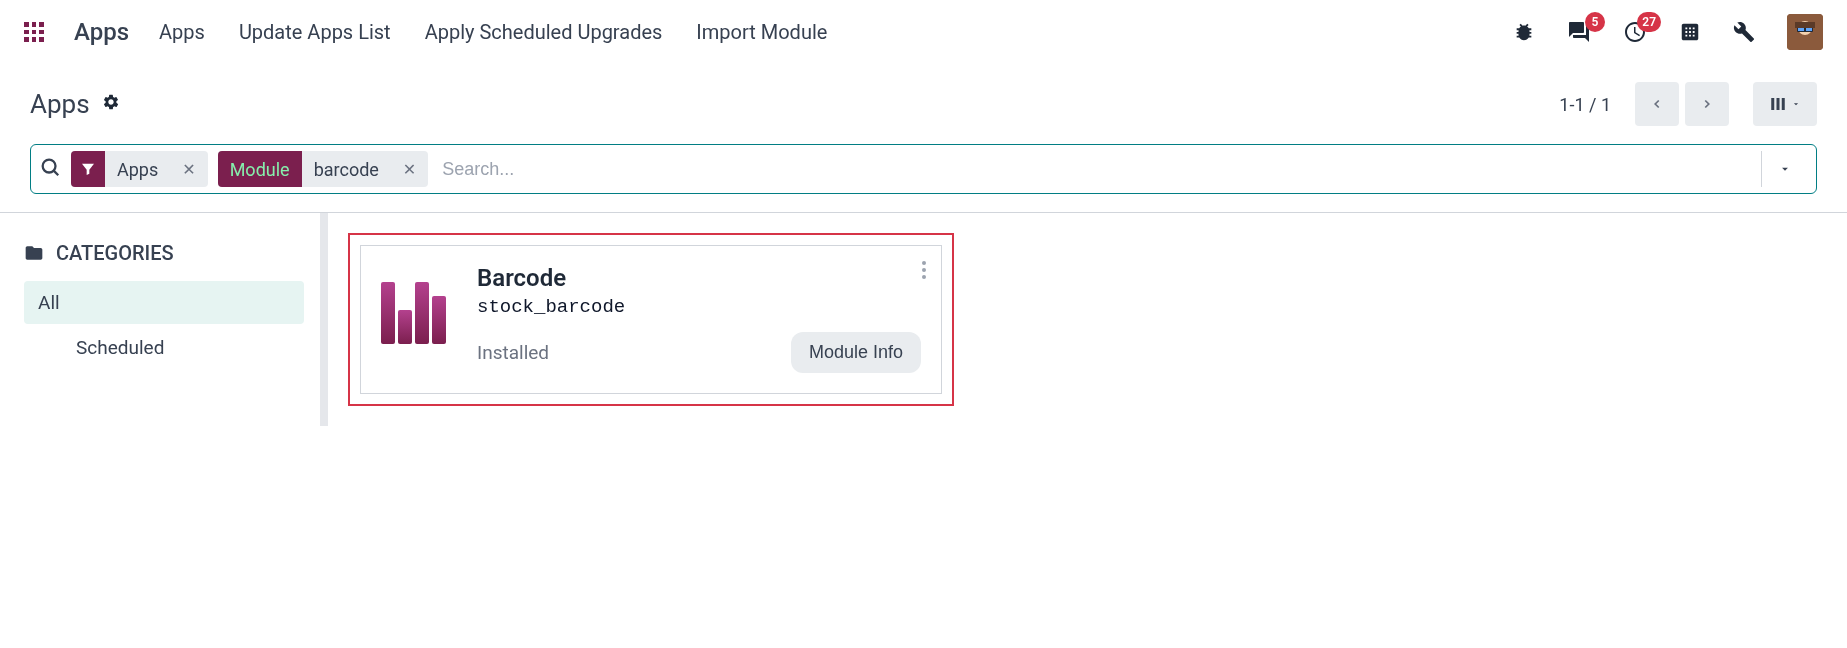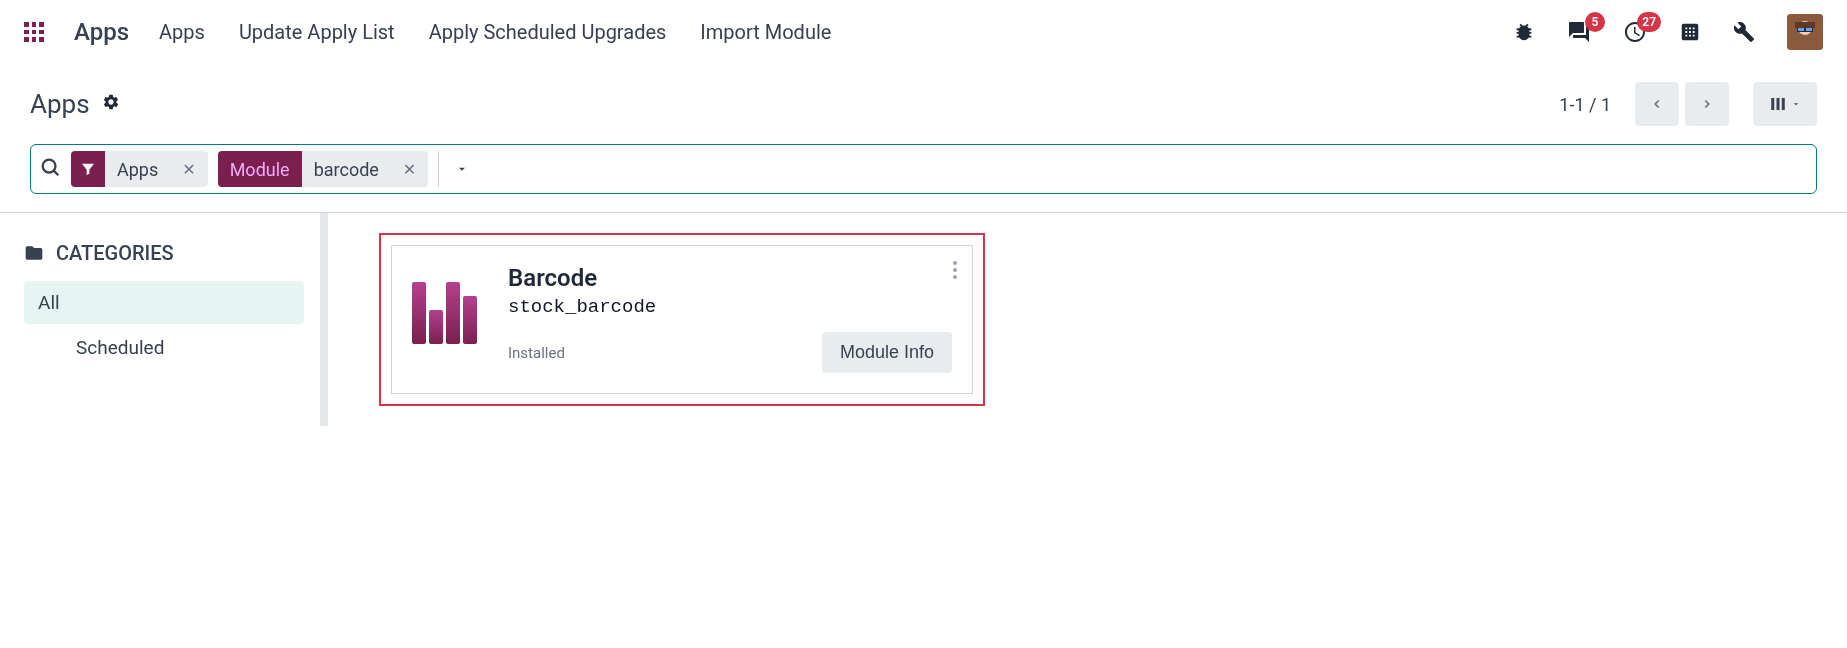--- a/index.html
+++ b/index.html
@@ -27,72 +27,72 @@
 .pager-btns { display: flex; gap: 6px; }
 .pager-btn, .view-switch { background: #e9ecef; border: none; width: 44px; height: 44px; display: flex; align-items: center; justify-content: center; cursor: pointer; border-radius: 4px; }
 .view-switch { width: 64px; gap: 4px; }
 
 
 .search-wrap { padding: 0 30px 18px 30px; }
 .search-bar { border: 1.5px solid #017e84; border-radius: 6px; display: flex; align-items: center; padding: 6px 8px; gap: 10px; }
 .search-icon { color: #374151; }
 .facet { display: flex; align-items: center; background: #e9ecef; border-radius: 4px; overflow: hidden; height: 36px; }
 .facet-icon { background: #7b1f4e; color: #fff; width: 34px; height: 100%; display: flex; align-items: center; justify-content: center; }
-.facet-label { padding: 0 12px; font-size: 18px; background: #7b1f4e; color: #f0abfc; height: 100%; display: flex; align-items: center; }
+.facet-label { padding: 0 12px; font-size: 18px; background: #7b1f4e; color: #86efac; height: 100%; display: flex; align-items: center; }
 .facet-value { padding: 0 12px; font-size: 18px; }
 .facet-remove { padding: 0 12px; cursor: pointer; color: #6b7280; font-size: 16px; }
 .search-input { flex: 1; border: none; outline: none; font-size: 18px; padding: 4px; color: #374151; }
 .search-input::placeholder { color: #9ca3af; }
 .search-dropdown { border-left: 1px solid #d1d5db; padding: 0 16px; cursor: pointer; align-self: stretch; display: flex; align-items: center; }
 
 .divider { border: none; border-top: 1px solid #d1d5db; }
 
 
-.body-layout { display: flex; gap: 31px; }
+.body-layout { display: flex; }
 .sidebar { width: 328px; padding: 28px 24px; position: relative; }
 .sidebar-resize { position: absolute; right: 0; top: 0; bottom: 0; width: 8px; background: #e5e7eb; cursor: col-resize; }
 .sidebar-section-title { display: flex; align-items: center; gap: 12px; font-size: 20px; font-weight: 500; margin-bottom: 16px; }
 .sidebar-items { list-style: none; }
 .sidebar-item { padding: 10px 16px 10px 52px; font-size: 19px; cursor: pointer; border-radius: 4px; margin-bottom: 2px; }
 .sidebar-item.active { background: #e6f4f2; padding-left: 14px; }
 
 
 .main { flex: 1; padding: 20px; }
 .card-highlight { border: 2px solid #d63447; padding: 10px; width: 606px; }
 .app-card { border: 1px solid #d1d5db; padding: 18px 20px 20px 20px; display: flex; gap: 24px; position: relative; }
 .app-icon { width: 72px; height: 62px; display: flex; align-items: flex-end; gap: 3px; margin-top: 18px; }
 .bar { width: 14px; background: linear-gradient(to bottom, #b4418e, #7b1f4e); border-radius: 2px; }
 .b1 { height: 62px; } .b2 { height: 34px; } .b3 { height: 62px; } .b4 { height: 48px; }
 .app-card-body { flex: 1; }
 .app-card-title { font-size: 24px; font-weight: 600; margin-bottom: 4px; color: #1f2937; }
 .app-card-tech { font-family: "Courier New", monospace; color: #0f172a; font-size: 19px; margin-bottom: 14px; }
 .app-card-footer { display: flex; align-items: center; justify-content: space-between; }
-.app-card-status { color: #6b7280; font-size: 15px; }
-.module-info-btn { background: #e9ecef; border: none; padding: 10px 18px; font-size: 18px; font-weight: 500; border-radius: 4px; cursor: pointer; color: #374151; }
+.app-card-status { color: #6b7280; font-size: 19px; }
+.module-info-btn { background: #e9ecef; border: none; padding: 10px 18px; font-size: 18px; font-weight: 500; border-radius: 12px; cursor: pointer; color: #374151; }
 .app-card-menu { position: absolute; top: 14px; right: 14px; cursor: pointer; color: #9ca3af; }
 </style>
 </head>
 <body>
 
 <div class="topnav">
   <div class="app-grid-icon">
     <span></span>
       <span></span>
       <span></span>
       <span></span>
       <span></span>
       <span></span>
       <span></span>
       <span></span>
       <span></span>
   </div>
   <div class="app-title">Apps</div>
   <div class="nav-links">
     <div class="nav-link">Apps</div>
-    <div class="nav-link">Update Apply List</div>
+    <div class="nav-link">Update Apps List</div>
     <div class="nav-link">Apply Scheduled Upgrades</div>
     <div class="nav-link">Import Module</div>
   </div>
   <div class="nav-right">
     <div class="icon-btn">
       <svg width="22" height="22" viewBox="0 0 24 24" fill="#1f2937">
           <path d="M20 8h-2.81a5.985 5.985 0 0 0-1.82-1.96l1.63-1.63-1.41-1.41-2.17 2.17C13.11 5.06 12.56 5 12 5s-1.11.06-1.42.17L8.41 3l-1.41 1.41L8.62 6.04A5.985 5.985 0 0 0 6.81 8H4v2h2.09c-.05.33-.09.66-.09 1v1H4v2h2v1c0 .34.04.67.09 1H4v2h2.81c1.04 1.79 2.97 3 5.19 3s4.15-1.21 5.19-3H20v-2h-2.09c.05-.33.09-.66.09-1v-1h2v-2h-2v-1c0-.34-.04-.67-.09-1H20V8z"></path>
         </svg>
     </div>
     <div class="icon-btn">
@@ -184,20 +184,21 @@
       <div class="facet-value">Apps</div>
       <div class="facet-remove">✕</div>
     </div>
 
     <div class="facet">
       <div class="facet-label">Module</div>
       <div class="facet-value">barcode</div>
       <div class="facet-remove">✕</div>
     </div>
 
+    <input class="search-input" placeholder="Search..." style="">
 
     <div class="search-dropdown">
       <svg width="14" height="14" viewBox="0 0 24 24" fill="#374151">
           <path d="M7 10l5 5 5-5z"></path>
         </svg>
     </div>
   </div>
 </div>
 
 <hr class="divider">

